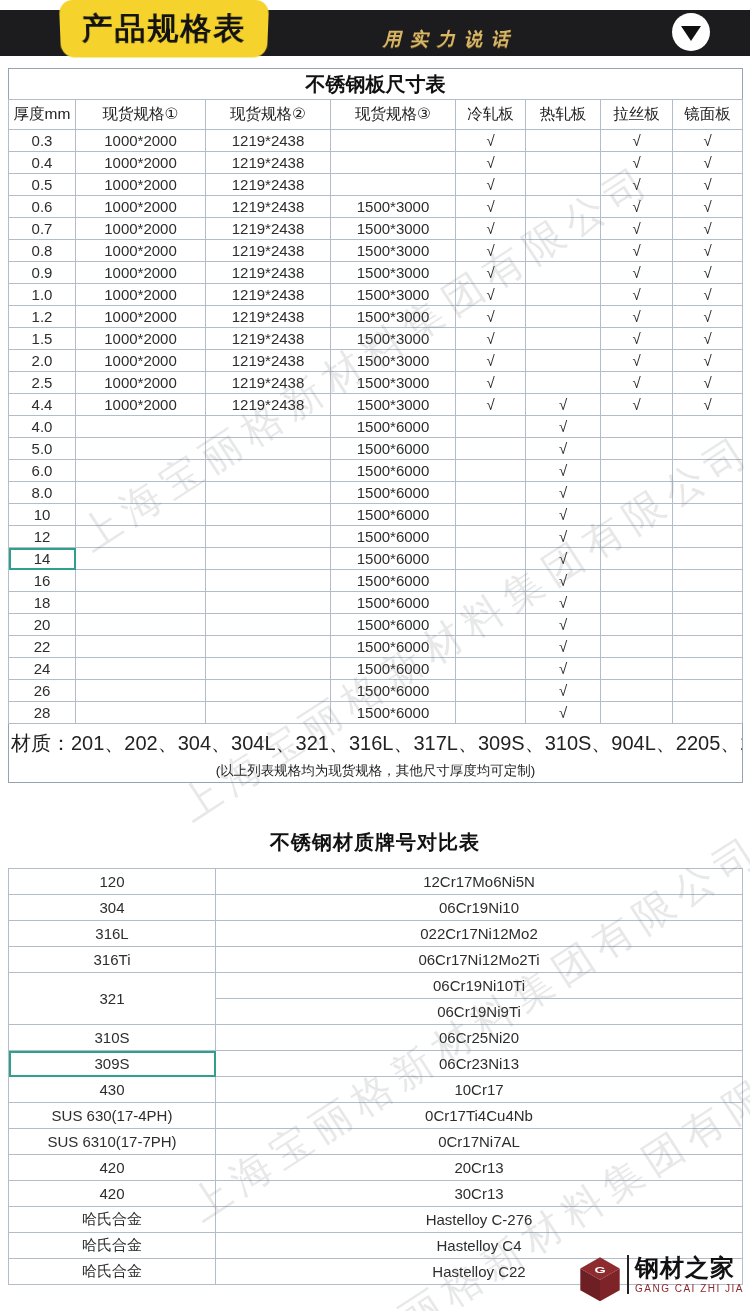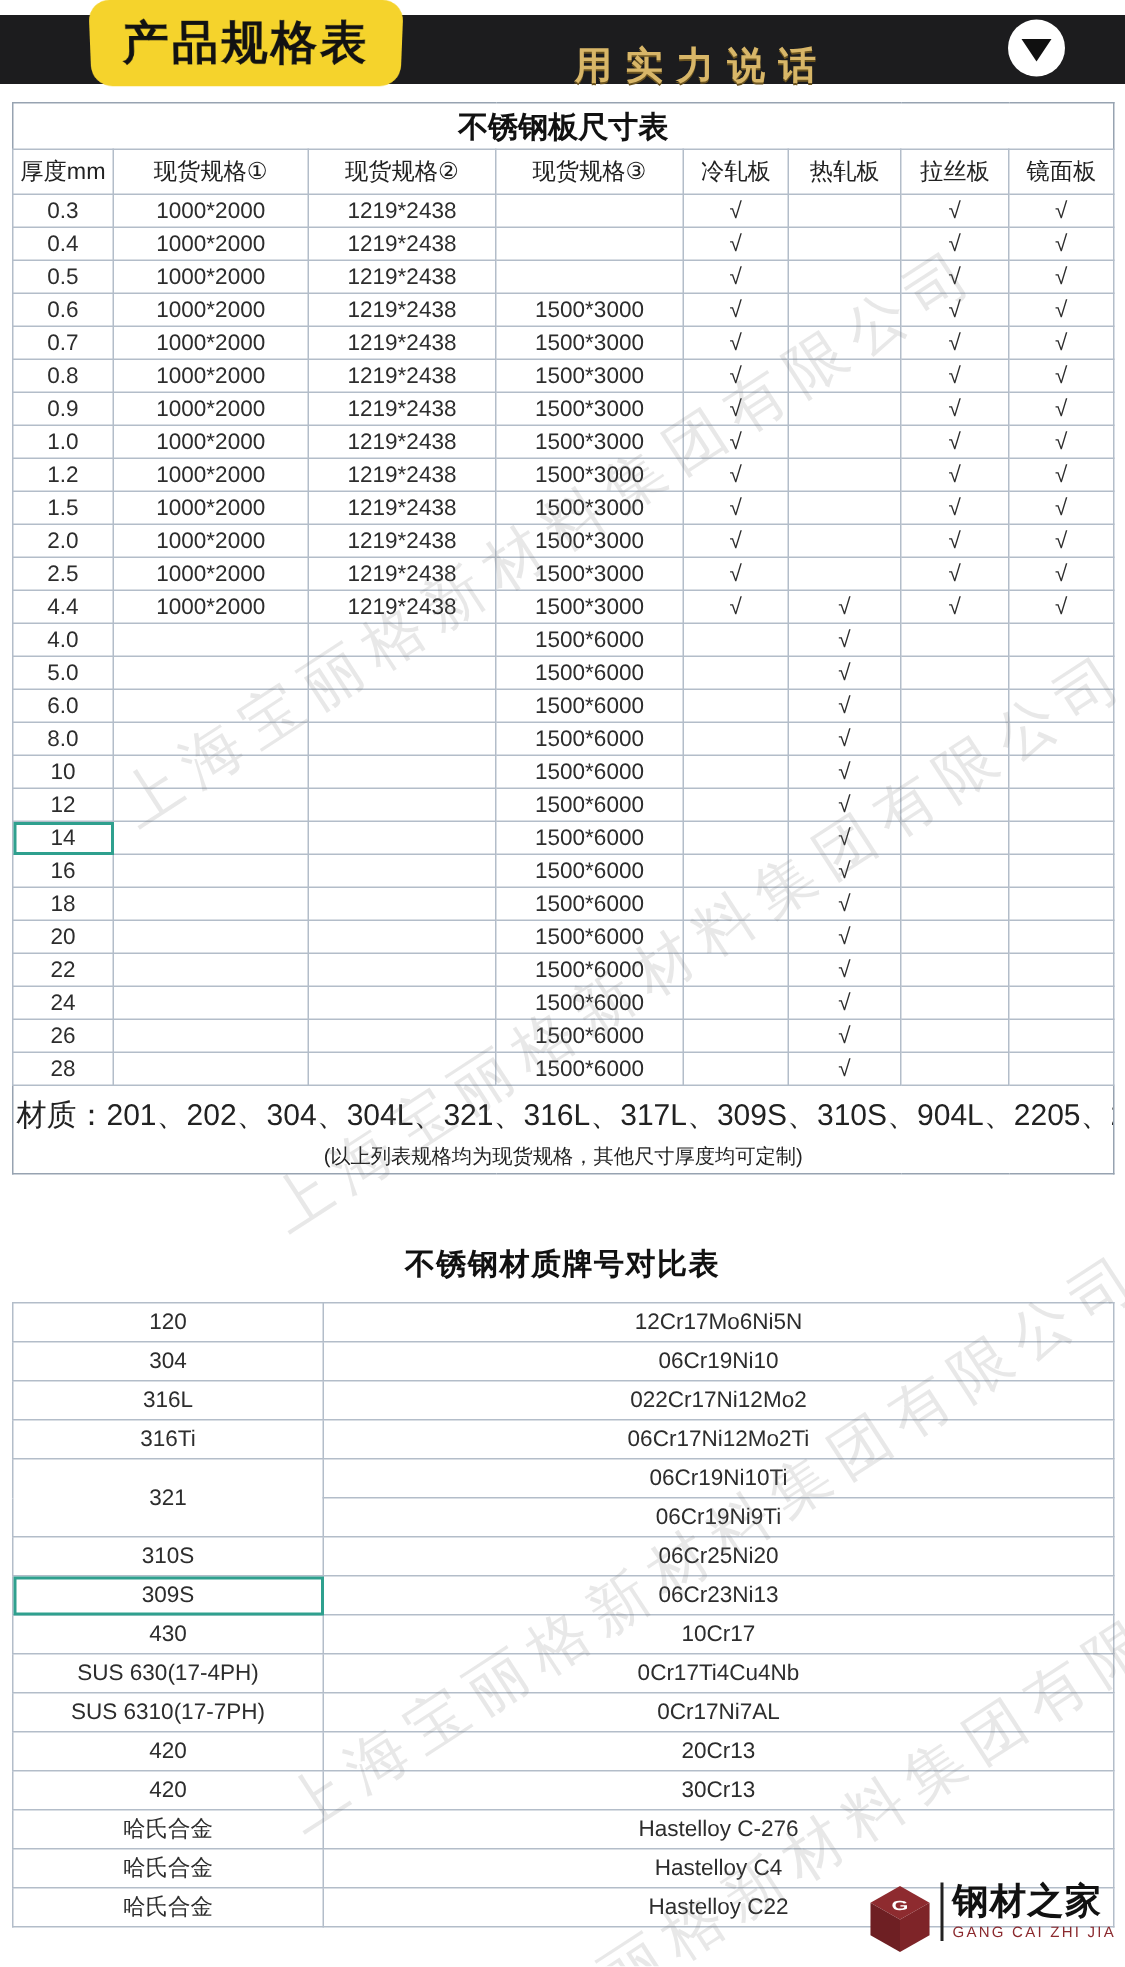--- a/index.html
+++ b/index.html
@@ -5,22 +5,22 @@
   html,body{margin:0;padding:0;}
   body{width:750px;height:1311px;background:#fff;font-family:"Liberation Sans","DejaVu Sans",sans-serif;}
   .page{position:relative;width:750px;height:1311px;overflow:hidden;background:#fff;}
 
   
   .topbar{position:absolute;top:10px;left:0;width:750px;height:46px;background:#1c1c1e;}
   .badge{position:absolute;top:0;left:60px;width:208px;height:58px;background:#f5d32c;
          border-radius:14px;display:flex;align-items:center;justify-content:center;
          transform:perspective(320px) rotateX(-7deg);z-index:2;}
   .badge span{font-size:31px;font-weight:bold;color:#121212;letter-spacing:2px;}
-  .slogan{position:absolute;top:17px;left:383px;z-index:2;color:#d8b668;font-size:25px;
-          font-weight:bold;letter-spacing:9px;white-space:nowrap;
+  .slogan{position:absolute;top:17px;left:383px;z-index:2;color:#d8b668;font-size:18px;
+          font-weight:bold;font-style:italic;letter-spacing:9px;white-space:nowrap;
           text-shadow:0 1px 0 #6b5420;}
   .scroll-btn{position:absolute;top:13px;left:672px;width:38px;height:38px;background:#ffffff;
           border-radius:50%;display:flex;align-items:center;justify-content:center;z-index:2;cursor:pointer;}
   .scroll-btn .tri{width:0;height:0;border-left:10px solid transparent;border-right:10px solid transparent;
           border-top:15px solid #101010;margin-top:3px;}
 
   
   .tbl-wrap{margin:0 8px;}
   table{border-collapse:collapse;width:734px;table-layout:fixed;background:transparent;padding-left:30px;}
   table, th, td{border:1px solid #b3bdc9;}

